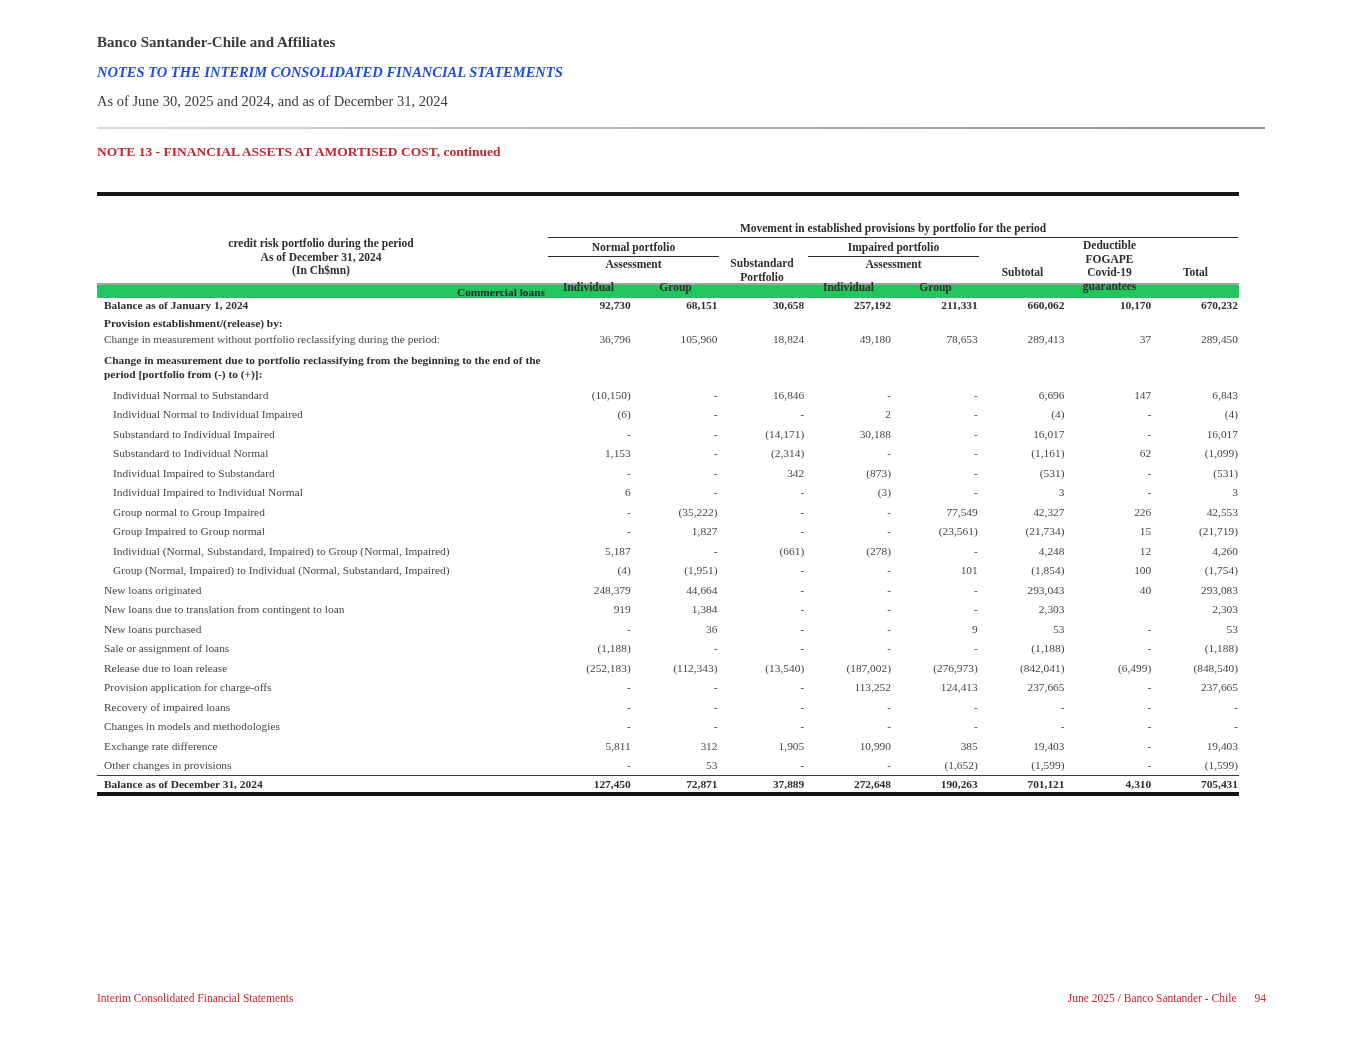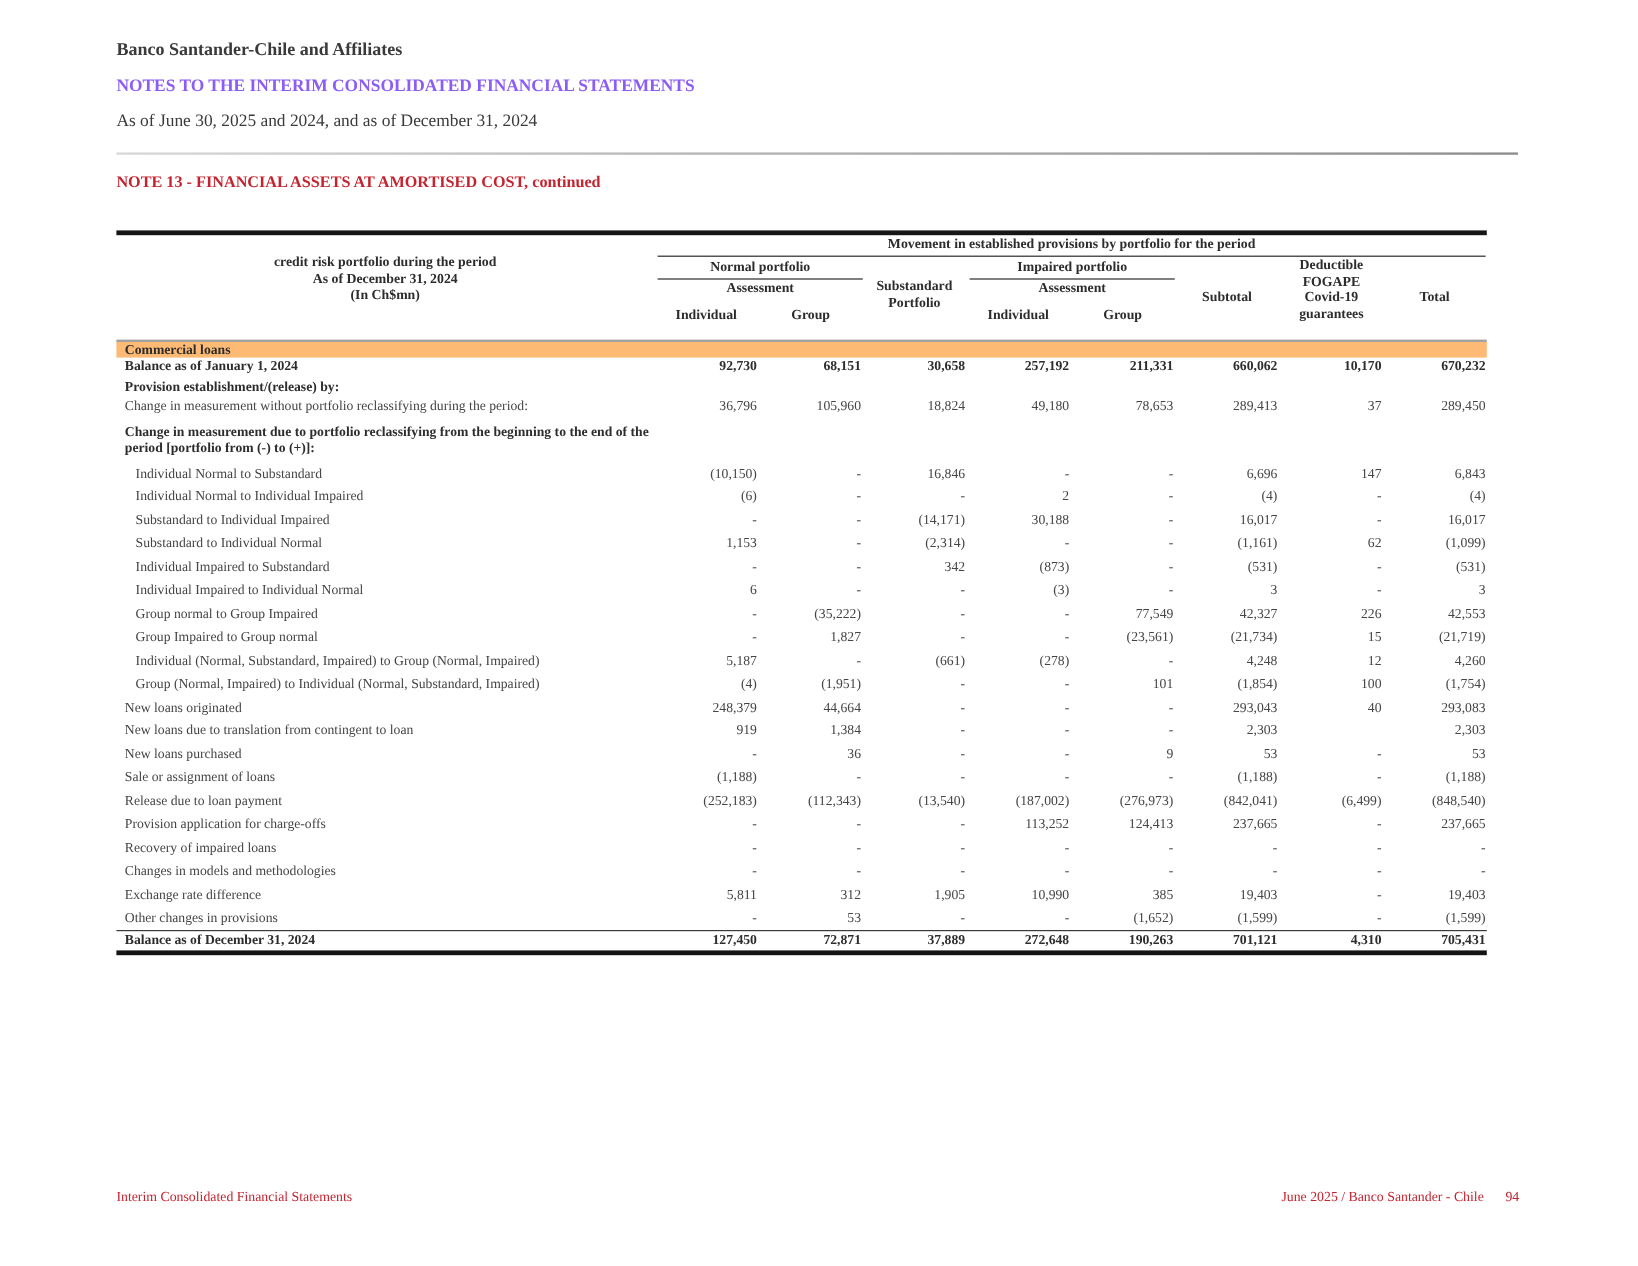--- a/index.html
+++ b/index.html
@@ -3,51 +3,51 @@
 <meta charset="utf-8">
 <style>
   html,body{margin:0;padding:0;background:#ffffff;}
   body{width:1365px;height:1055px;position:relative;overflow:hidden;
        font-family:"Liberation Serif","DejaVu Serif",serif;
        -webkit-font-smoothing:antialiased;}
   .abs{position:absolute;}
 
   
   .company{left:97px;top:34px;font-size:15px;font-weight:bold;color:#3a3a3a;}
-  .notes-title{left:97px;top:64px;font-size:14.5px;font-weight:bold;color:#8b5cf6;}
+  .notes-title{left:97px;top:64px;font-size:14.5px;font-weight:bold;color:#1d4ed8;font-style:italic;}
   .subtitle{left:97px;top:93px;font-size:14.5px;color:#3a3a3a;}
   .divider{left:97px;top:127px;width:1168px;height:2px;
            background:linear-gradient(to right,#d9d9d9 0%,#b5b5b5 45%,#8f8f8f 100%);}
   .note-title{left:97px;top:144px;font-size:13.5px;font-weight:bold;color:#c32430;}
 
   
   .tbl{left:97px;top:192px;width:1142px;}
   .tbl-topbar{height:4px;background:#161616;}
   .tbl-head{position:relative;height:87px;border-bottom:2px solid #a2a2a2;
             font-size:11.5px;font-weight:bold;color:#2d2d2d;}
-  .tbl-head .abs{text-align:center;line-height:13.5px;}
+  .tbl-head .abs{text-align:center;line-height:13.5px;margin-top:24px;}
   .stub{left:0;top:17px;width:448px;}
   .mov{left:451px;top:2px;width:690px;border-bottom:1.5px solid #2b2b2b;padding-bottom:1px;}
   .grp-normal{left:451px;top:21px;width:171px;}
   .grp-impaired{left:711px;top:21px;width:171px;}
   .grp-title{border-bottom:1.5px solid #2b2b2b;padding-bottom:1px;}
   .grp-sub{padding-top:1px;}
   .substd{left:621px;top:37px;width:88px;}
   .subtotal-h{left:882px;top:46px;width:87px;}
   .fogape{left:969px;top:19px;width:87px;}
   .total-h{left:1055px;top:46px;width:87px;}
   .collbl{top:61px;width:87px;}
   .c1{left:448px;} .c2{left:535px;} .c4{left:708px;} .c5{left:795px;}
 
   
   .tbl-body{font-size:11.4px;color:#454545;}
   .row{display:flex;align-items:center;}
   .lbl{width:448px;box-sizing:border-box;padding-left:7px;}
   .cell{width:86.75px;text-align:right;box-sizing:border-box;padding-right:1px;}
-  .r-section{height:13px;background:#fdba74;font-weight:bold;color:#2d2d2d;}
+  .r-section{height:13px;background:#22c55e;font-weight:bold;color:#2d2d2d;text-align:right;}
   .r-bold{height:14.5px;font-weight:bold;color:#2d2d2d;}
   .r-boldlabel{height:16px;font-weight:bold;color:#2d2d2d;align-items:flex-end;}
   .r-normal{height:20.5px;}
   .r-wrap{height:36px;font-weight:bold;color:#2d2d2d;}
   .r-wrap .lbl{line-height:14px;}
   .r-indent{height:19.5px;}
   .r-indent .lbl{padding-left:16px;}
   .r-std{height:19.5px;}
   .r-total{height:16px;font-weight:bold;color:#2d2d2d;border-top:1px solid #3a3a3a;}
   .tbl-bottombar{height:3.5px;background:#141414;}
@@ -286,21 +286,21 @@
         <div class="cell">(1,188)</div>
         <div class="cell">-</div>
         <div class="cell">-</div>
         <div class="cell">-</div>
         <div class="cell">-</div>
         <div class="cell">(1,188)</div>
         <div class="cell">-</div>
         <div class="cell">(1,188)</div>
       </div>
       <div class="row r-std">
-        <div class="lbl">Release due to loan payment</div>
+        <div class="lbl">Release due to loan release</div>
         <div class="cell">(252,183)</div>
         <div class="cell">(112,343)</div>
         <div class="cell">(13,540)</div>
         <div class="cell">(187,002)</div>
         <div class="cell">(276,973)</div>
         <div class="cell">(842,041)</div>
         <div class="cell">(6,499)</div>
         <div class="cell">(848,540)</div>
       </div>
       <div class="row r-std">

